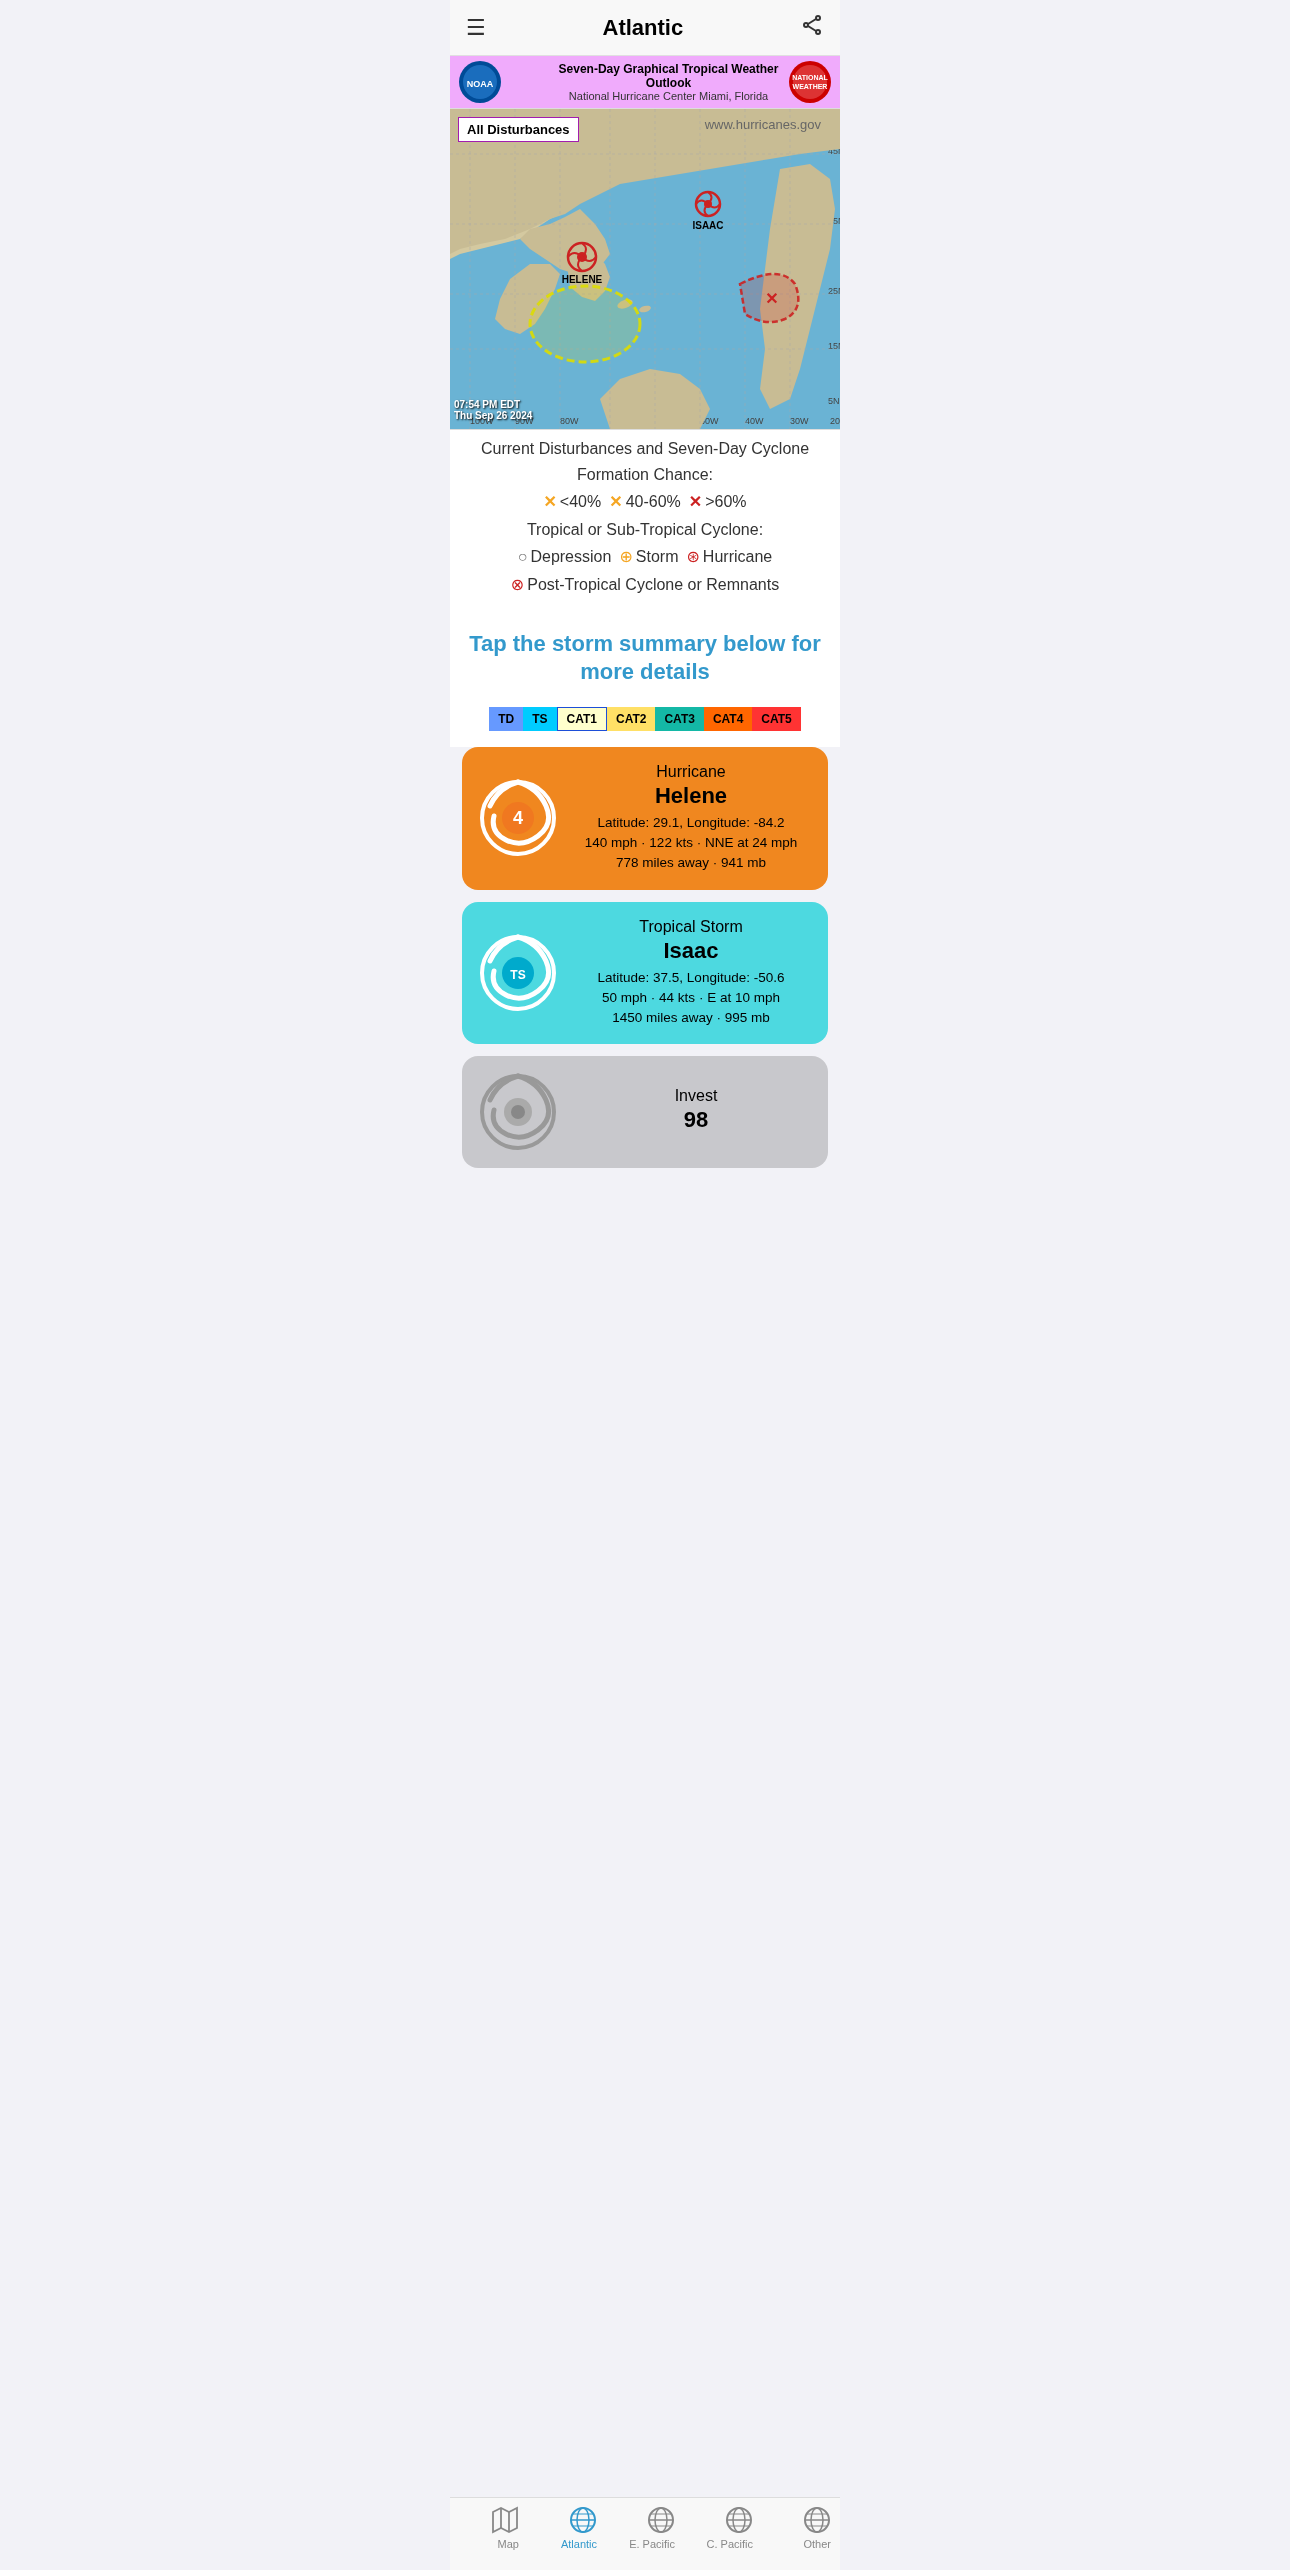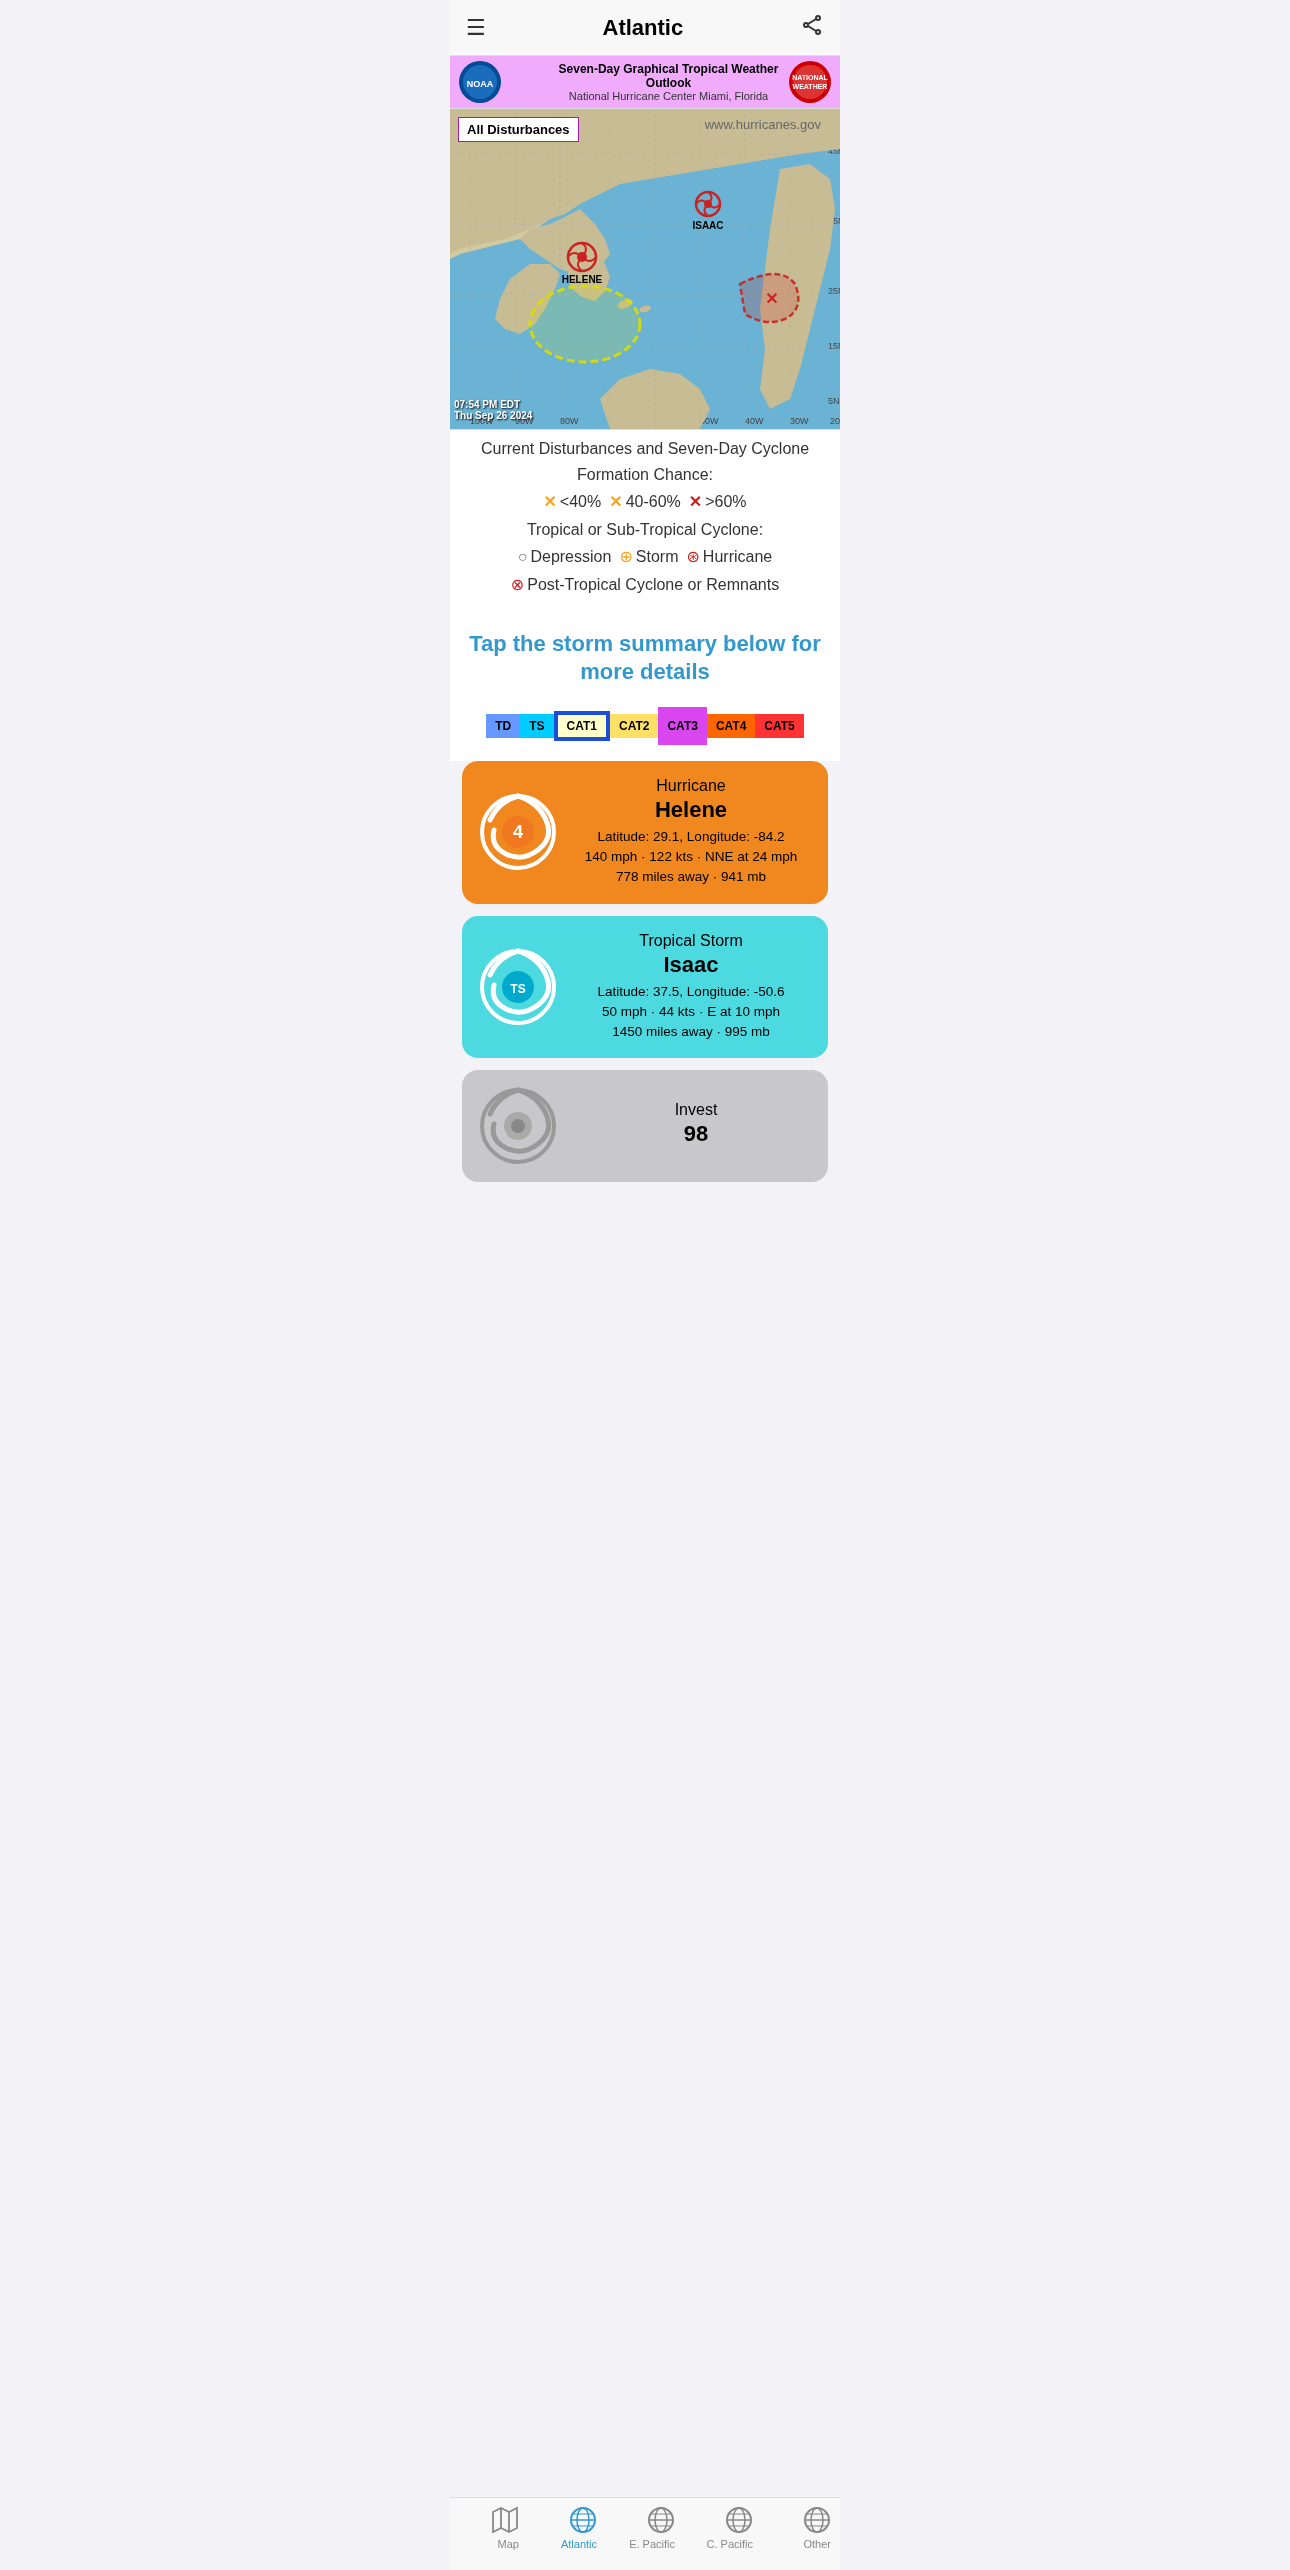--- a/index.html
+++ b/index.html
@@ -377,23 +377,23 @@
   </div>
 </div>
 
 <div class="tap-instruction">
   <div class="tap-instruction-text">Tap the storm summary below for more details</div>
 </div>
 
 <div class="cat-bar">
   <div style="background:#6699ff;color:#000;padding:5px 9px;font-size:12px;font-weight:600;">TD</div>
   <div style="background:#00ccff;color:#000;padding:5px 9px;font-size:12px;font-weight:600;">TS</div>
-  <div style="background:#ffffcc;color:#000;padding:4px 9px;font-size:12px;font-weight:600;border:4px solid #1d4ed8;">CAT1</div>
+  <div style="background:#ffffcc;color:#000;padding:4px 9px;font-size:12px;font-weight:600;border:1px solid #1d4ed8;">CAT1</div>
   <div style="background:#ffe066;color:#000;padding:5px 9px;font-size:12px;font-weight:600;">CAT2</div>
-  <div style="background:#d946ef;color:#000;padding:12px 9px;font-size:12px;font-weight:600;">CAT3</div>
+  <div style="background:#14b8a6;color:#000;padding:5px 9px;font-size:12px;font-weight:600;">CAT3</div>
   <div style="background:#ff6600;color:#000;padding:5px 9px;font-size:12px;font-weight:600;">CAT4</div>
   <div style="background:#ff3333;color:#000;padding:5px 9px;font-size:12px;font-weight:600;">CAT5</div>
 </div>
 
 <div class="cards-section">
 
   <div class="storm-card storm-card-orange">
     <div class="storm-icon">
       <svg viewBox="0 0 80 80" width="80" height="80">
 

